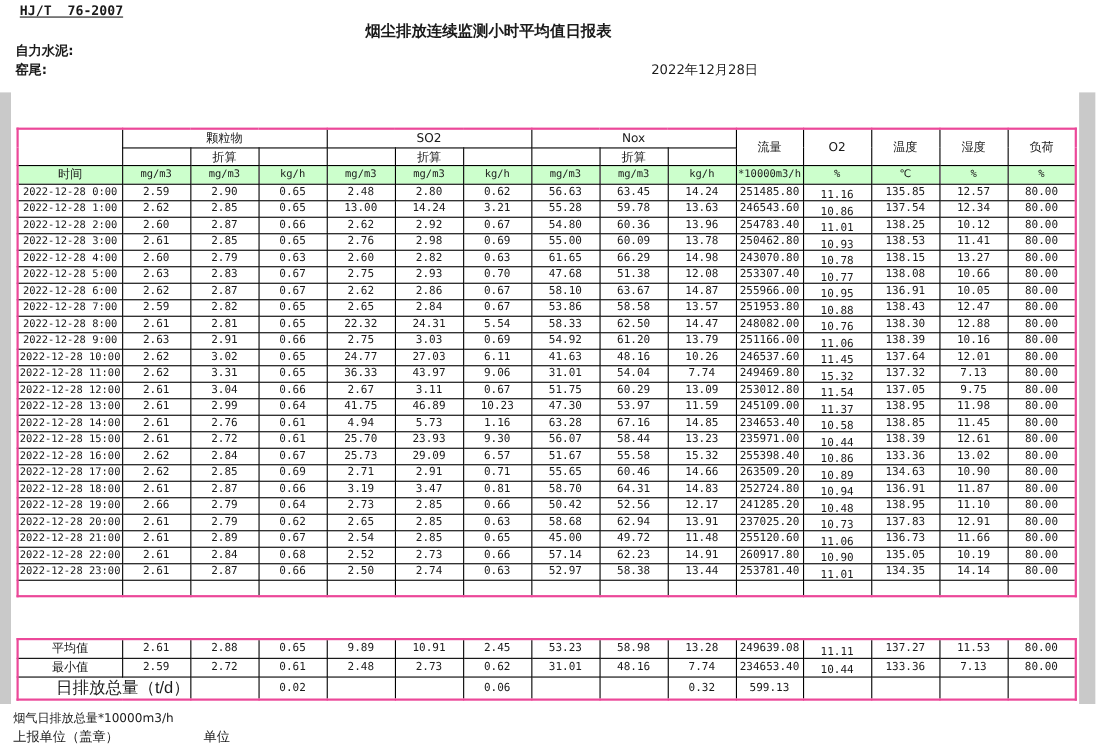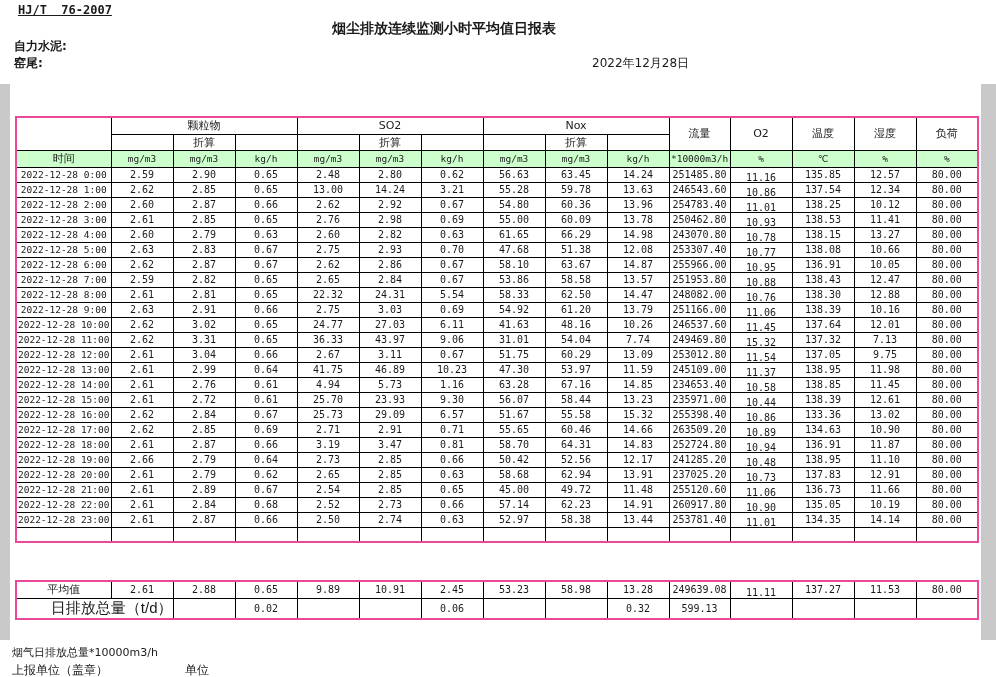--- a/index.html
+++ b/index.html
@@ -574,20 +574,37 @@
         <td>2.45</td>
         <td>53.23</td>
         <td>58.98</td>
         <td>13.28</td>
         <td>249639.08</td>
         <td><span class="o2shift">11.11</span></td>
         <td>137.27</td>
         <td>11.53</td>
         <td>80.00</td>
       </tr>
+      <tr class="sumrow">
+        <td class="sum-label">最小值</td>
+        <td>2.59</td>
+        <td>2.72</td>
+        <td>0.61</td>
+        <td>2.48</td>
+        <td>2.73</td>
+        <td>0.62</td>
+        <td>31.01</td>
+        <td>48.16</td>
+        <td>7.74</td>
+        <td>234653.40</td>
+        <td><span class="o2shift">10.44</span></td>
+        <td>133.36</td>
+        <td>7.13</td>
+        <td>80.00</td>
+      </tr>
       <tr>
         <td class="daily-label" colspan="2">日排放总量（t/d）</td>
         <td></td>
         <td>0.02</td>
         <td></td>
         <td></td>
         <td>0.06</td>
         <td></td>
         <td></td>
         <td>0.32</td>

